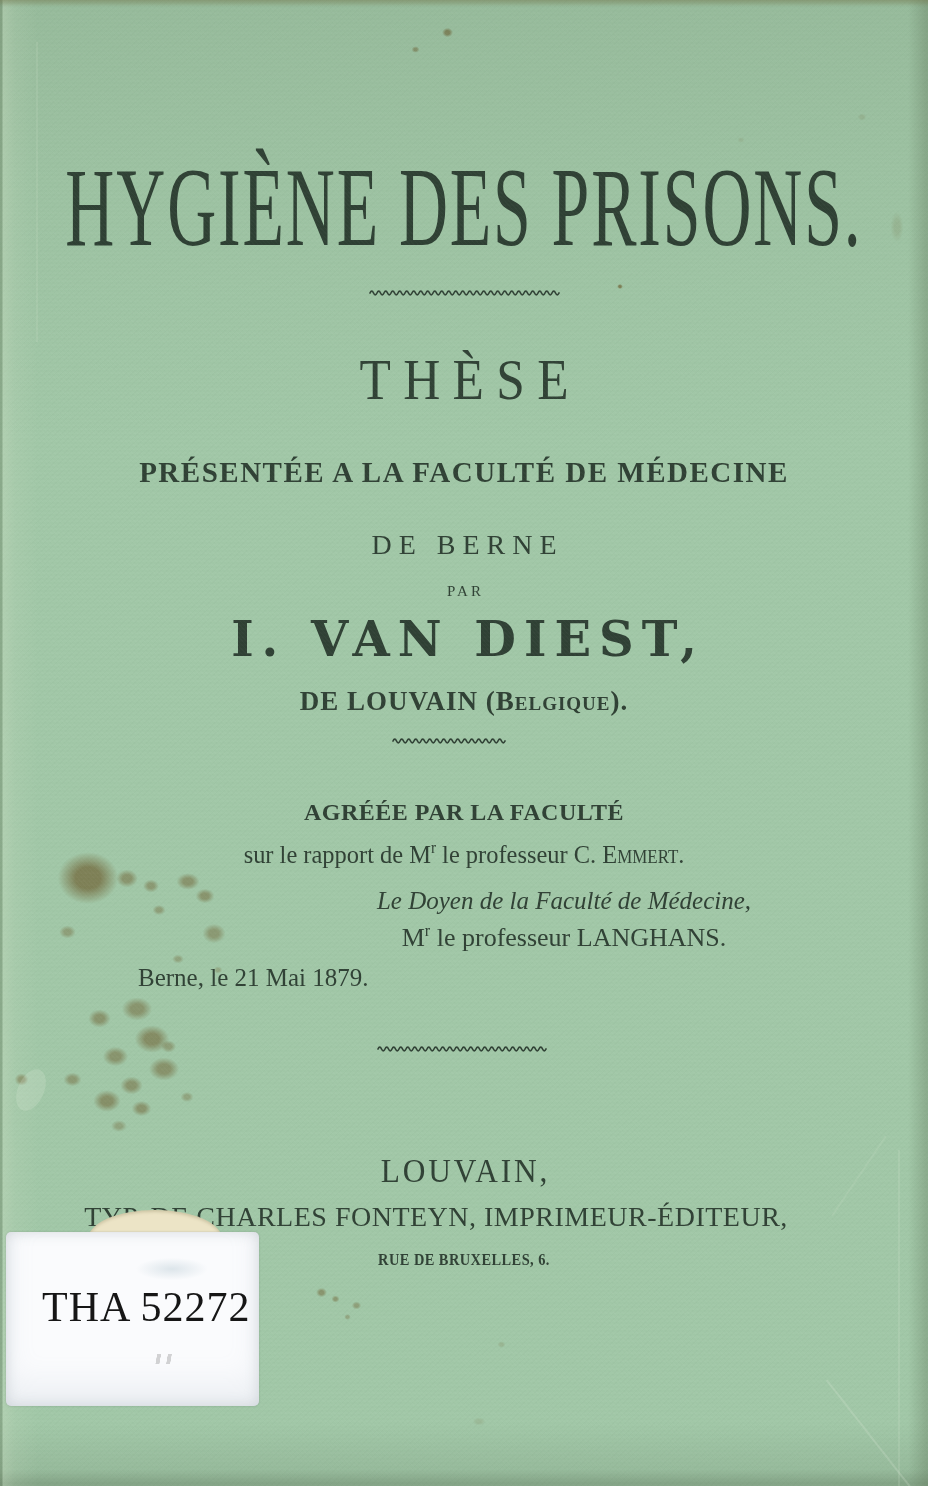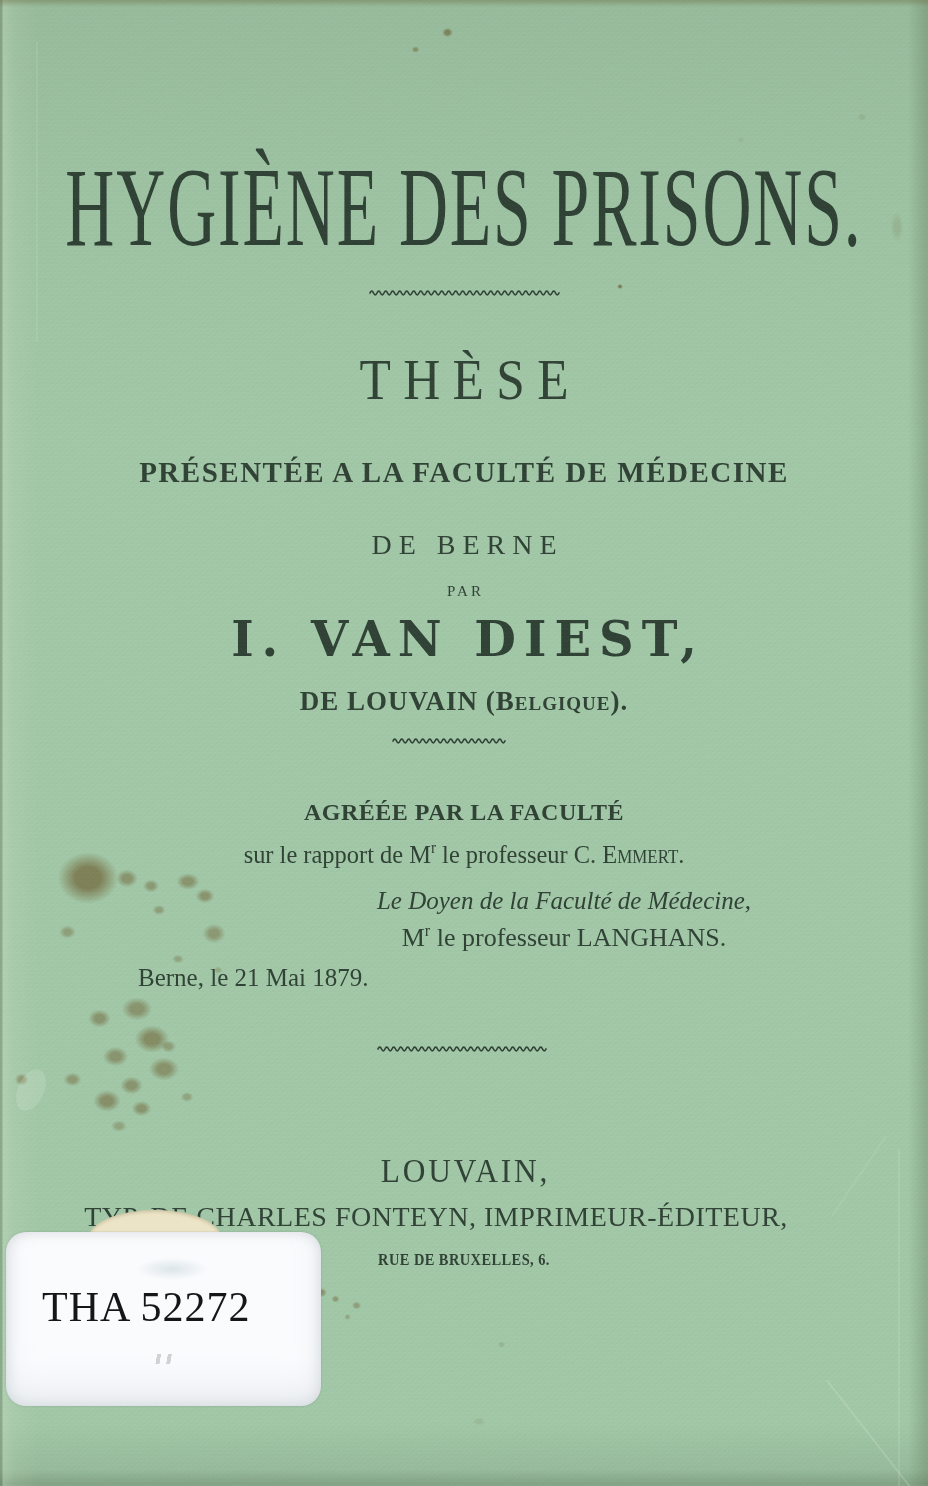--- a/index.html
+++ b/index.html
@@ -41,21 +41,21 @@
   .louvain{top:1155px;font-size:33px;letter-spacing:3px;text-indent:3px;transform:scaleX(.95);transform-origin:50% 0;}
   .publisher{top:1203px;font-size:28px;letter-spacing:.5px;text-indent:-56px;}
   .address{top:1252px;font-size:16px;font-weight:700;letter-spacing:.5px;transform:scaleX(.9);transform-origin:50% 0;}
   .sc{font-variant:small-caps;}
   sup{font-size:.62em;line-height:0;}
   svg.squiggle{position:absolute;}
   svg.squiggle path{fill:none;stroke:var(--ink,#2f4034);stroke-width:1.7;stroke-linecap:round;}
   
   .cream-label{position:absolute;left:88px;top:1210px;width:134px;height:58px;border-radius:50%;
     background:var(--cream-label,#ece4c6);box-shadow:inset 0 2px 3px rgba(120,110,70,.25);}
-  .lib-label{position:absolute;left:6px;top:1232px;width:315px;height:174px;border-radius:20px;
+  .lib-label{position:absolute;left:6px;top:1232px;width:253px;height:174px;border-radius:5px;
     background:var(--label-bg,#fafbfd);
     box-shadow:inset 0 0 14px rgba(140,152,160,.32), inset 0 -22px 30px rgba(158,172,184,.14), 0 0 2px rgba(90,105,95,.35);}
   .lib-label-text{position:absolute;left:36px;top:54px;font-size:42px;letter-spacing:1px;
     color:var(--label-text,#161616);white-space:nowrap;line-height:1;}
   .label-smudge{position:absolute;left:118px;top:22px;width:96px;height:30px;border-radius:50%;
     background:radial-gradient(closest-side, rgba(176,196,206,.4), rgba(176,196,206,0) 75%);}
   .label-pencil{position:absolute;left:146px;top:122px;width:34px;height:10px;opacity:.3;
     background:linear-gradient(100deg, rgba(0,0,0,0) 44%, #777 45% 55%, rgba(0,0,0,0) 56%),
                linear-gradient(100deg, rgba(0,0,0,0) 14%, #777 15% 25%, rgba(0,0,0,0) 26%);}
   .stain{position:absolute;border-radius:50%;pointer-events:none;}

